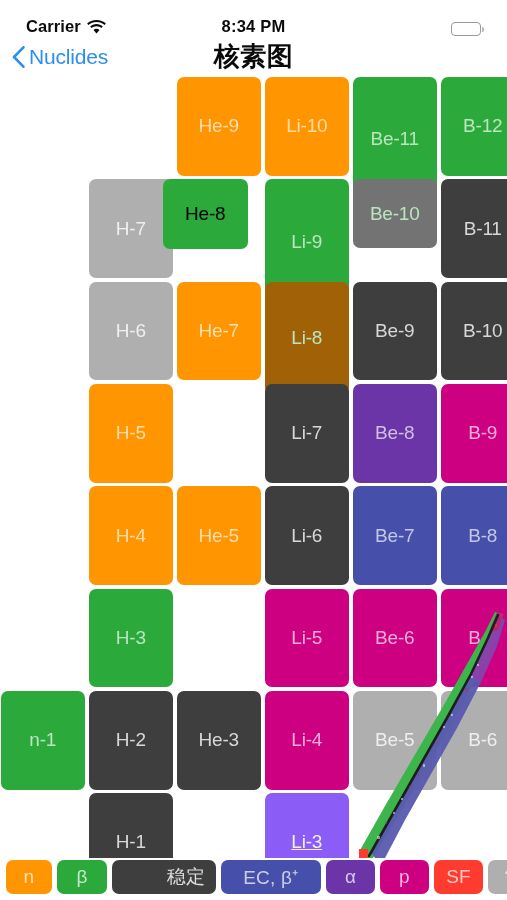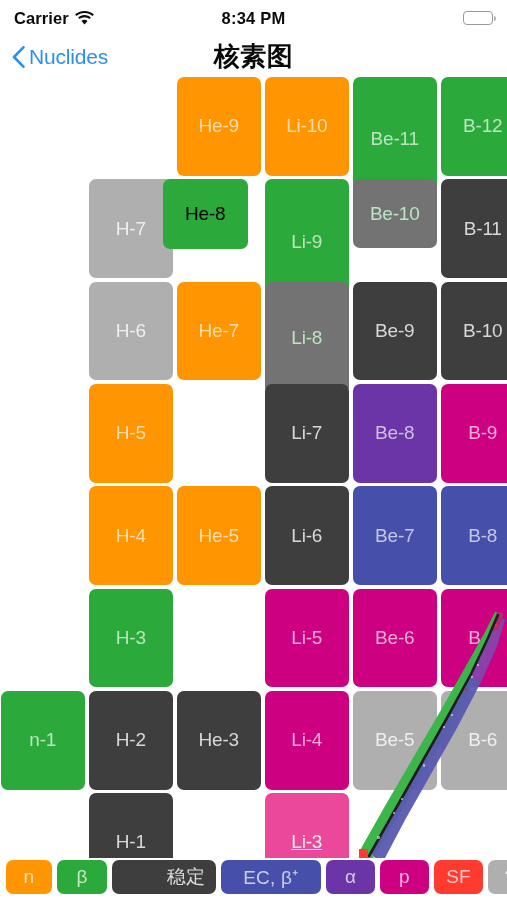--- a/index.html
+++ b/index.html
@@ -16,23 +16,23 @@
     -webkit-font-smoothing: antialiased;
   }
 
   
   .statusbar {
     position: absolute;
     top: 0; left: 0;
     width: 507px;
     height: 36px;
     display: flex;
-    align-items: center;
-    box-sizing: border-box;
-    padding: 0 14px;
+    align-items: flex-end;
+    box-sizing: border-box;
+    padding: 0 26px;
     background: #ffffff;
   }
   .sb-left {
     display: flex;
     align-items: center;
     gap: 6px;
     flex: 0 0 auto;
   }
   .sb-carrier {
     font-size: 16.5px;
@@ -248,21 +248,21 @@
     </div>
     <div class="cell" style="left: 440.5px; top: 102.3px; width: 84.5px; height: 98.8px; background: rgb(62, 62, 62); color: rgb(216, 216, 216);">
       <span class="cell-label">B-11</span>
     </div>
     <div class="cell" style="left: 88.5px; top: 204.6px; width: 84.5px; height: 98.8px; background: rgb(175, 175, 175); color: rgb(239, 239, 239);">
       <span class="cell-label">H-6</span>
     </div>
     <div class="cell" style="left: 176.5px; top: 204.6px; width: 84.5px; height: 98.8px; background: rgb(255, 149, 0); color: rgb(255, 221, 173);">
       <span class="cell-label">He-7</span>
     </div>
-    <div class="cell" style="left: 264.5px; top: 204.6px; width: 84.5px; height: 112px; background: #737373; color: rgb(187, 228, 192);">
+    <div class="cell" style="left: 264.5px; top: 204.6px; width: 84.5px; height: 112px; background: #a16207; color: rgb(187, 228, 192);">
       <span class="cell-label">Li-8</span>
     </div>
     <div class="cell" style="left: 352.5px; top: 204.6px; width: 84.5px; height: 98.8px; background: rgb(62, 62, 62); color: rgb(216, 216, 216);">
       <span class="cell-label">Be-9</span>
     </div>
     <div class="cell" style="left: 440.5px; top: 204.6px; width: 84.5px; height: 98.8px; background: rgb(62, 62, 62); color: rgb(216, 216, 216);">
       <span class="cell-label">B-10</span>
     </div>
     <div class="cell" style="left: 88.5px; top: 306.9px; width: 84.5px; height: 98.8px; background: rgb(255, 149, 0); color: rgb(255, 221, 173);">
       <span class="cell-label">H-5</span>
@@ -317,21 +317,21 @@
     </div>
     <div class="cell" style="left: 352.5px; top: 613.8px; width: 84.5px; height: 98.8px; background: rgb(175, 175, 175); color: rgb(239, 239, 239);">
       <span class="cell-label">Be-5</span>
     </div>
     <div class="cell" style="left: 440.5px; top: 613.8px; width: 84.5px; height: 98.8px; background: rgb(175, 175, 175); color: rgb(239, 239, 239);">
       <span class="cell-label">B-6</span>
     </div>
     <div class="cell" style="left: 88.5px; top: 716.1px; width: 84.5px; height: 98.8px; background: rgb(62, 62, 62); color: rgb(216, 216, 216);">
       <span class="cell-label">H-1</span>
     </div>
-    <div class="cell" style="left: 264.5px; top: 716.1px; width: 84.5px; height: 98.8px; background: #ec4899; color: rgb(239, 239, 239); text-decoration: underline;">
+    <div class="cell" style="left: 264.5px; top: 716.1px; width: 84.5px; height: 98.8px; background: #8b5cf6; color: rgb(239, 239, 239); text-decoration: underline;">
       <span class="cell-label">Li-3</span>
     </div>
   </div>
 
 <div class="minimap">
   <svg width="150" height="254" viewBox="0 0 150 254" aria-hidden="true">
     <defs>
       <clipPath id="bandclip">
         <path d="M10 250 L6 244 L34 198 L62 150 L88 104 L112 62 L128 30 L136 10 L144 6 L146 16 L136 46 L120 80 L98 124 L72 170 L44 216 L22 250 Z"></path>
       </clipPath>

